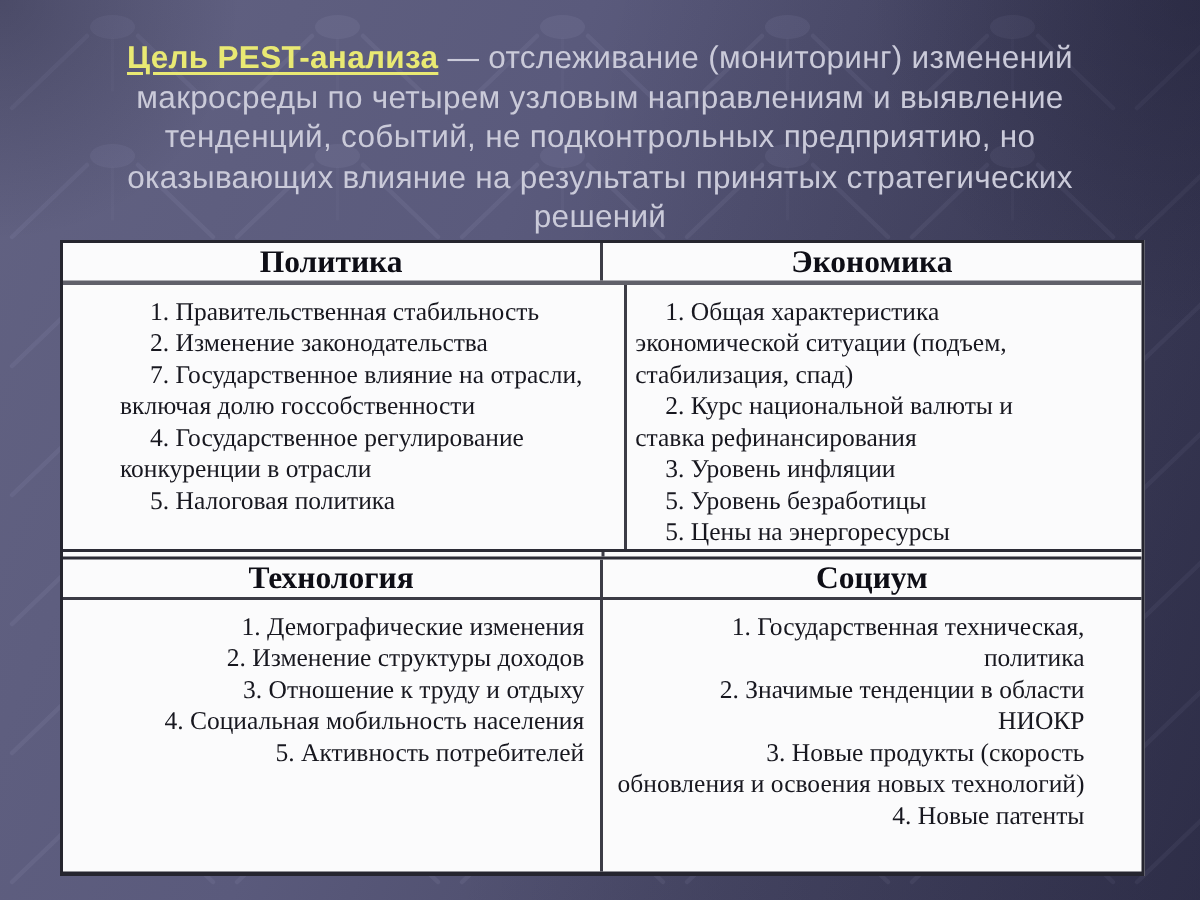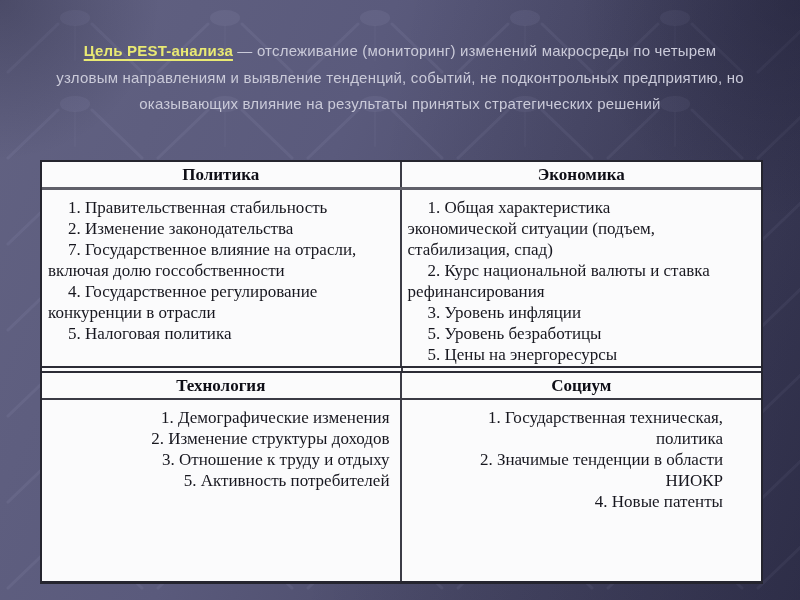--- a/index.html
+++ b/index.html
@@ -5,35 +5,35 @@
   html,body{margin:0;padding:0;}
   body{width:800px;height:600px;overflow:hidden;font-family:"Liberation Sans",sans-serif;}
   .slide{position:relative;width:800px;height:600px;
     background:linear-gradient(112deg,#626282 0%,#5a5a7c 38%,#4a4a68 68%,#3d3d59 100%);}
   .bg-pattern{position:absolute;left:0;top:0;width:800px;height:600px;opacity:.55;}
   .shade{position:absolute;left:0;top:0;right:0;bottom:0;
     background:
       radial-gradient(circle at 0% 0%,rgba(15,15,35,.28),transparent 16%),
       radial-gradient(circle at 100% 0%,rgba(15,15,35,.30),transparent 22%),
       linear-gradient(100deg,rgba(0,0,0,0) 45%,rgba(10,10,32,.30) 100%);}
-  .title{position:absolute;top:38px;left:52px;width:696px;text-align:center;
-    font-size:15px;line-height:26.5px;color:#cacad9;letter-spacing:.2px;}
+  .title{position:absolute;top:26px;left:52px;width:696px;text-align:center;
+    font-size:21px;line-height:26.5px;color:#cacad9;letter-spacing:.2px;}
   .title .hl{color:#e9e973;font-weight:bold;text-decoration:underline;
     text-decoration-thickness:2px;text-underline-offset:3px;}
   .pest-table{position:absolute;left:40px;top:160px;width:723px;height:424px;
     box-sizing:border-box;background:#fbfbfc;
     border:2px solid #25252f;border-bottom-width:3px;
     display:flex;flex-direction:column;
     font-family:"Liberation Serif",serif;color:#17171f;}
   .row{display:grid;grid-template-columns:1fr 1fr;box-sizing:border-box;}
   .row > :first-child{border-right:2px solid #3c3c46;}
   .hdr-row1{height:28px;border-bottom:3px solid #60606a;}
   .hdr-row2{height:27px;border-bottom:2px solid #3b3b45;}
-  .hdr{font-weight:bold;font-size:17px;line-height:25px;text-align:center;color:#0e0e16;}
-  .body1{height:176px;}
+  .hdr{font-weight:bold;font-size:21px;line-height:25px;text-align:center;color:#0e0e16;}
+  .body1{height:176px;padding-left:32px;}
   .body2{flex:1;text-align:right;}
   .divider{height:7px;box-sizing:border-box;background:#fbfbfc;position:relative;
     border-top:2px solid #2c2c36;border-bottom:2px solid #2c2c36;}
   .divider::after{content:"";position:absolute;left:50%;margin-left:-1px;top:0;bottom:0;
     width:2px;background:#3c3c46;}
   .cell{box-sizing:border-box;padding:7px 10px 0 6px;overflow:hidden;}
   .cell.narrow{padding-right:38px;}
   .cell p{margin:0;font-size:17px;line-height:21px;text-indent:20px;}
 </style>
 </head>
@@ -86,23 +86,25 @@
     <div class="row hdr-row2">
       <div class="hdr">Технология</div>
       <div class="hdr">Социум</div>
     </div>
 
     <div class="row body2">
       <div class="cell">
         <p>1. Демографические изменения</p>
         <p>2. Изменение структуры доходов</p>
         <p>3. Отношение к труду и отдыху</p>
+        <p>4. Социальная мобильность населения</p>
         <p>5. Активность потребителей</p>
       </div>
       <div class="cell narrow">
         <p>1. Государственная техническая, политика</p>
         <p>2. Значимые тенденции в области НИОКР</p>
+        <p>3. Новые продукты (скорость обновления и освоения новых технологий)</p>
         <p>4. Новые патенты</p>
       </div>
     </div>
 
   </div>
 </div>
 
 </body></html>

